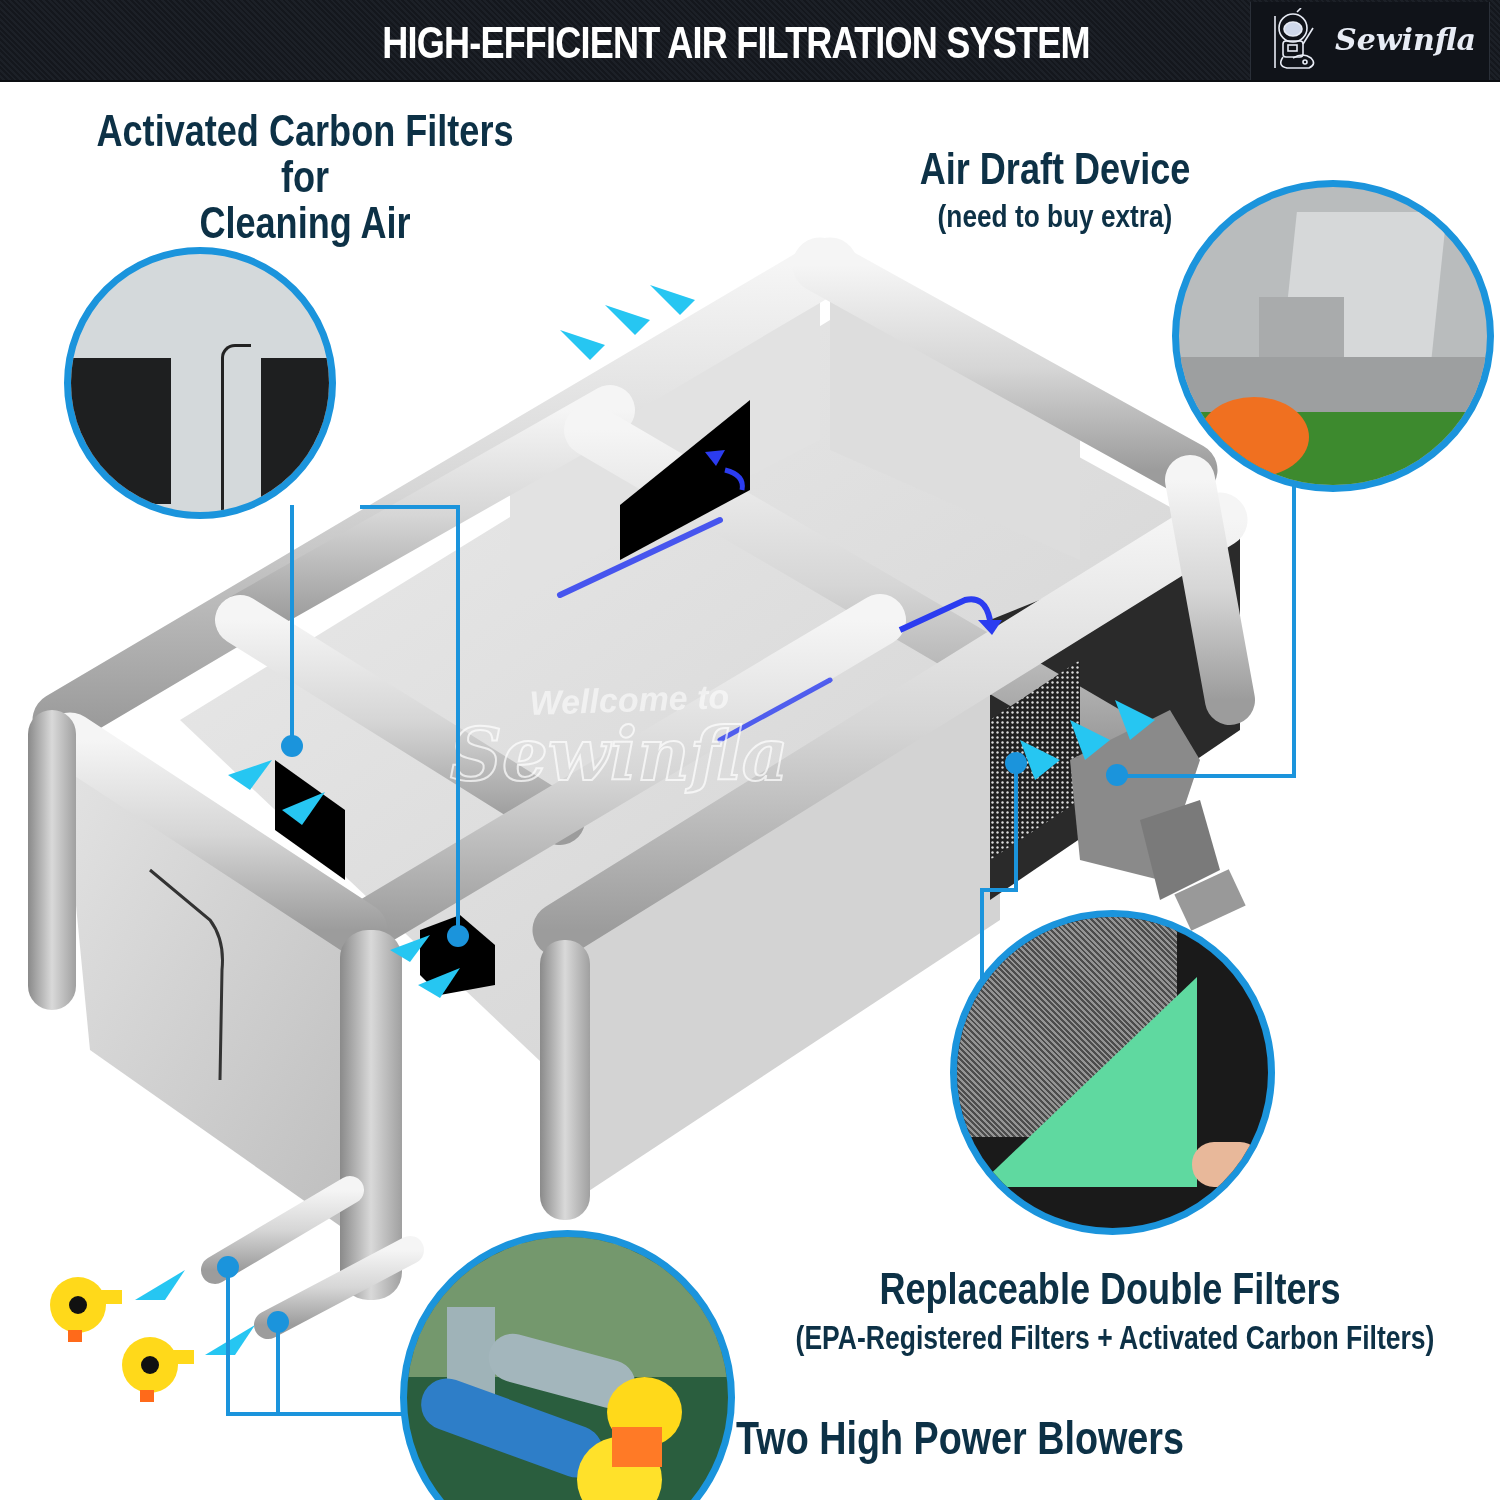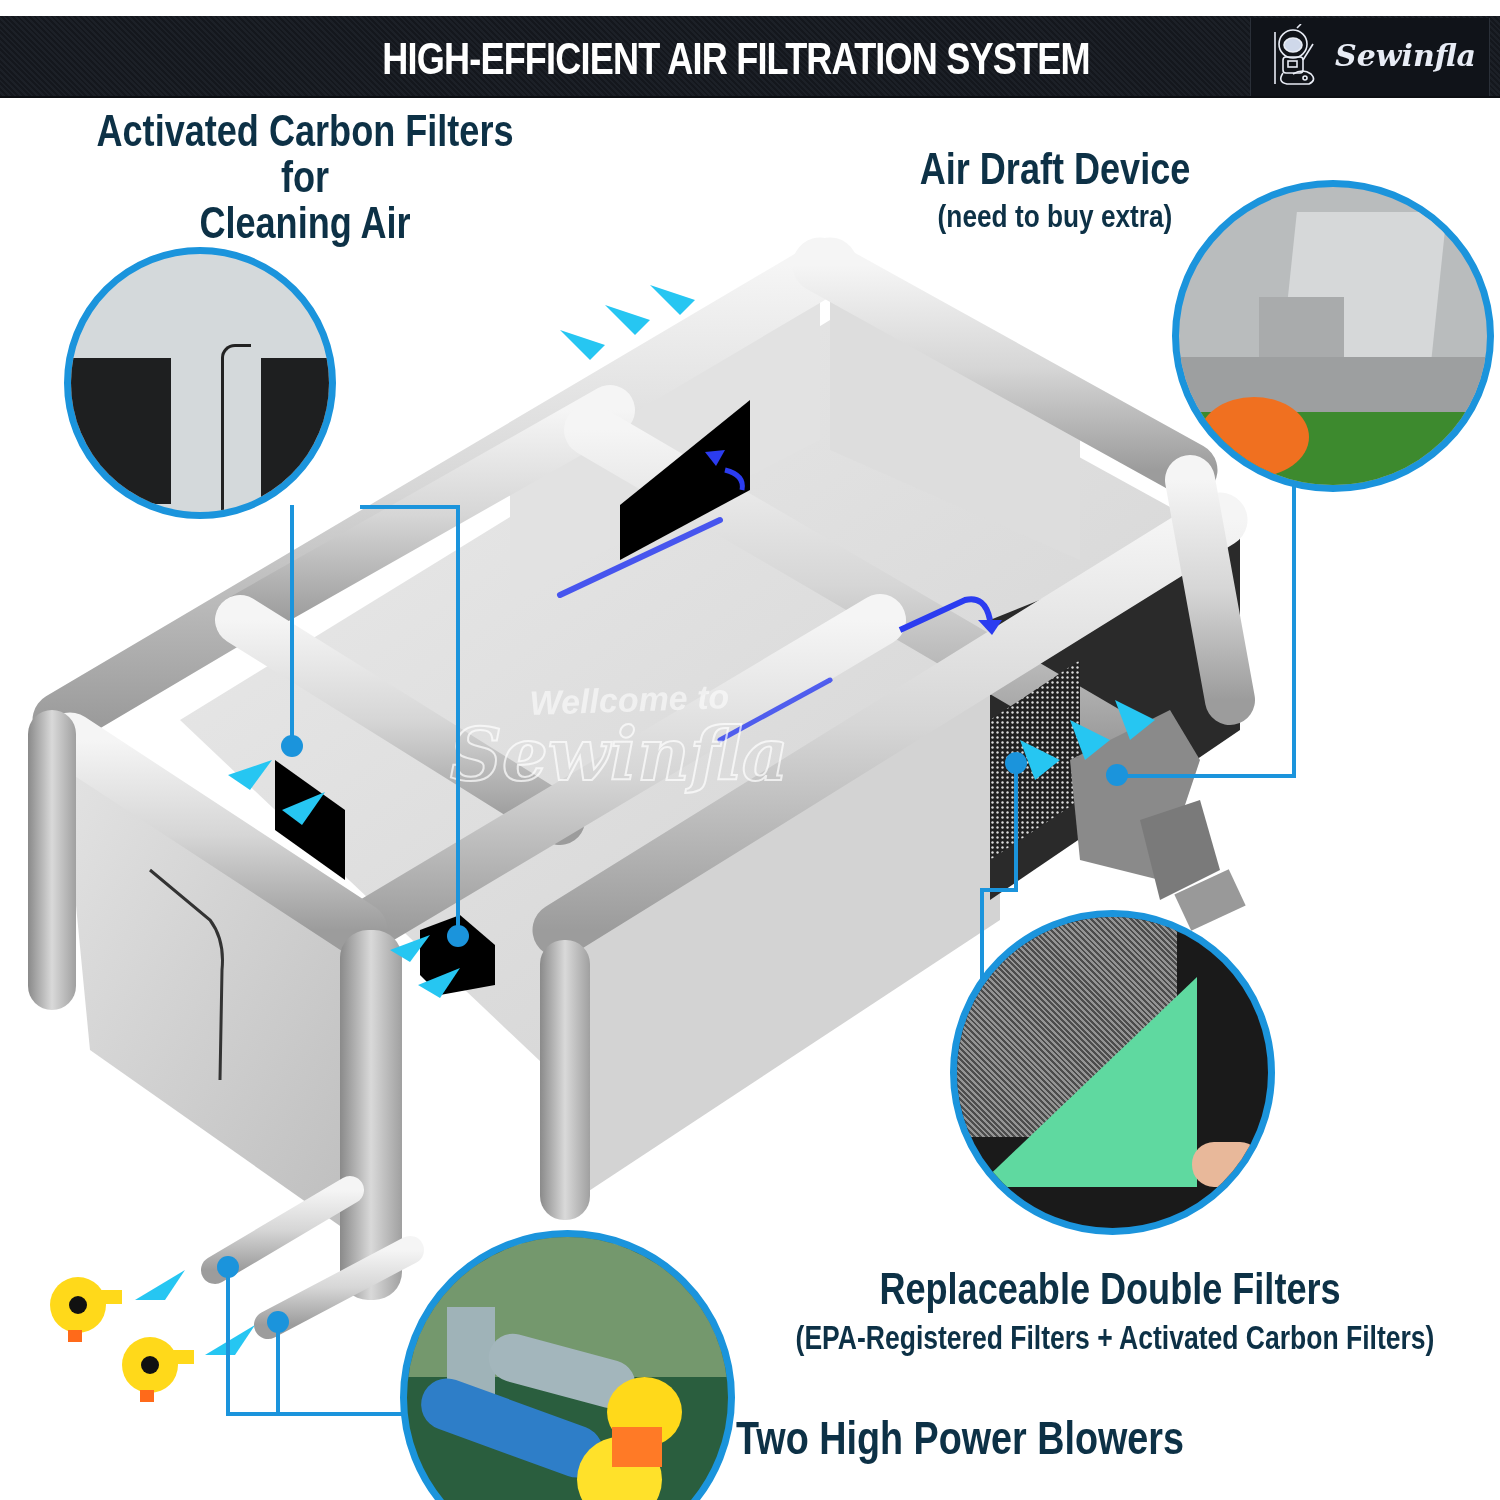--- a/index.html
+++ b/index.html
@@ -1,20 +1,20 @@
 <!DOCTYPE html>
 <html><head>
   <meta charset="utf-8">
   <style>
     * { box-sizing: border-box; margin: 0; padding: 0; }
     html, body { width: 1500px; height: 1500px; background: #ffffff; overflow: hidden; }
     body { position: relative; font-family: "Liberation Sans", "DejaVu Sans", sans-serif; }
 
     .header-bar {
-      position: absolute; left: 0; top: 16px; width: 1500px; height: 82px;
+      position: absolute; left: 0; top: 0; width: 1500px; height: 82px;
       background: repeating-linear-gradient(45deg, #14171d 0 2px, #1c2027 2px 4px);
       border-bottom: 2px solid #0c0e12;
     }
     .header-title {
       position: absolute; left: 0; width: 1472px; top: 18px; text-align: center;
       color: #ffffff; font-family: "Liberation Sans", sans-serif; font-weight: bold;
       font-size: 44px; letter-spacing: -1px; transform: scaleX(0.82); transform-origin: center;
     }
     .brand-box {
       position: absolute; left: 1250px; top: 2px; width: 240px; height: 78px;

